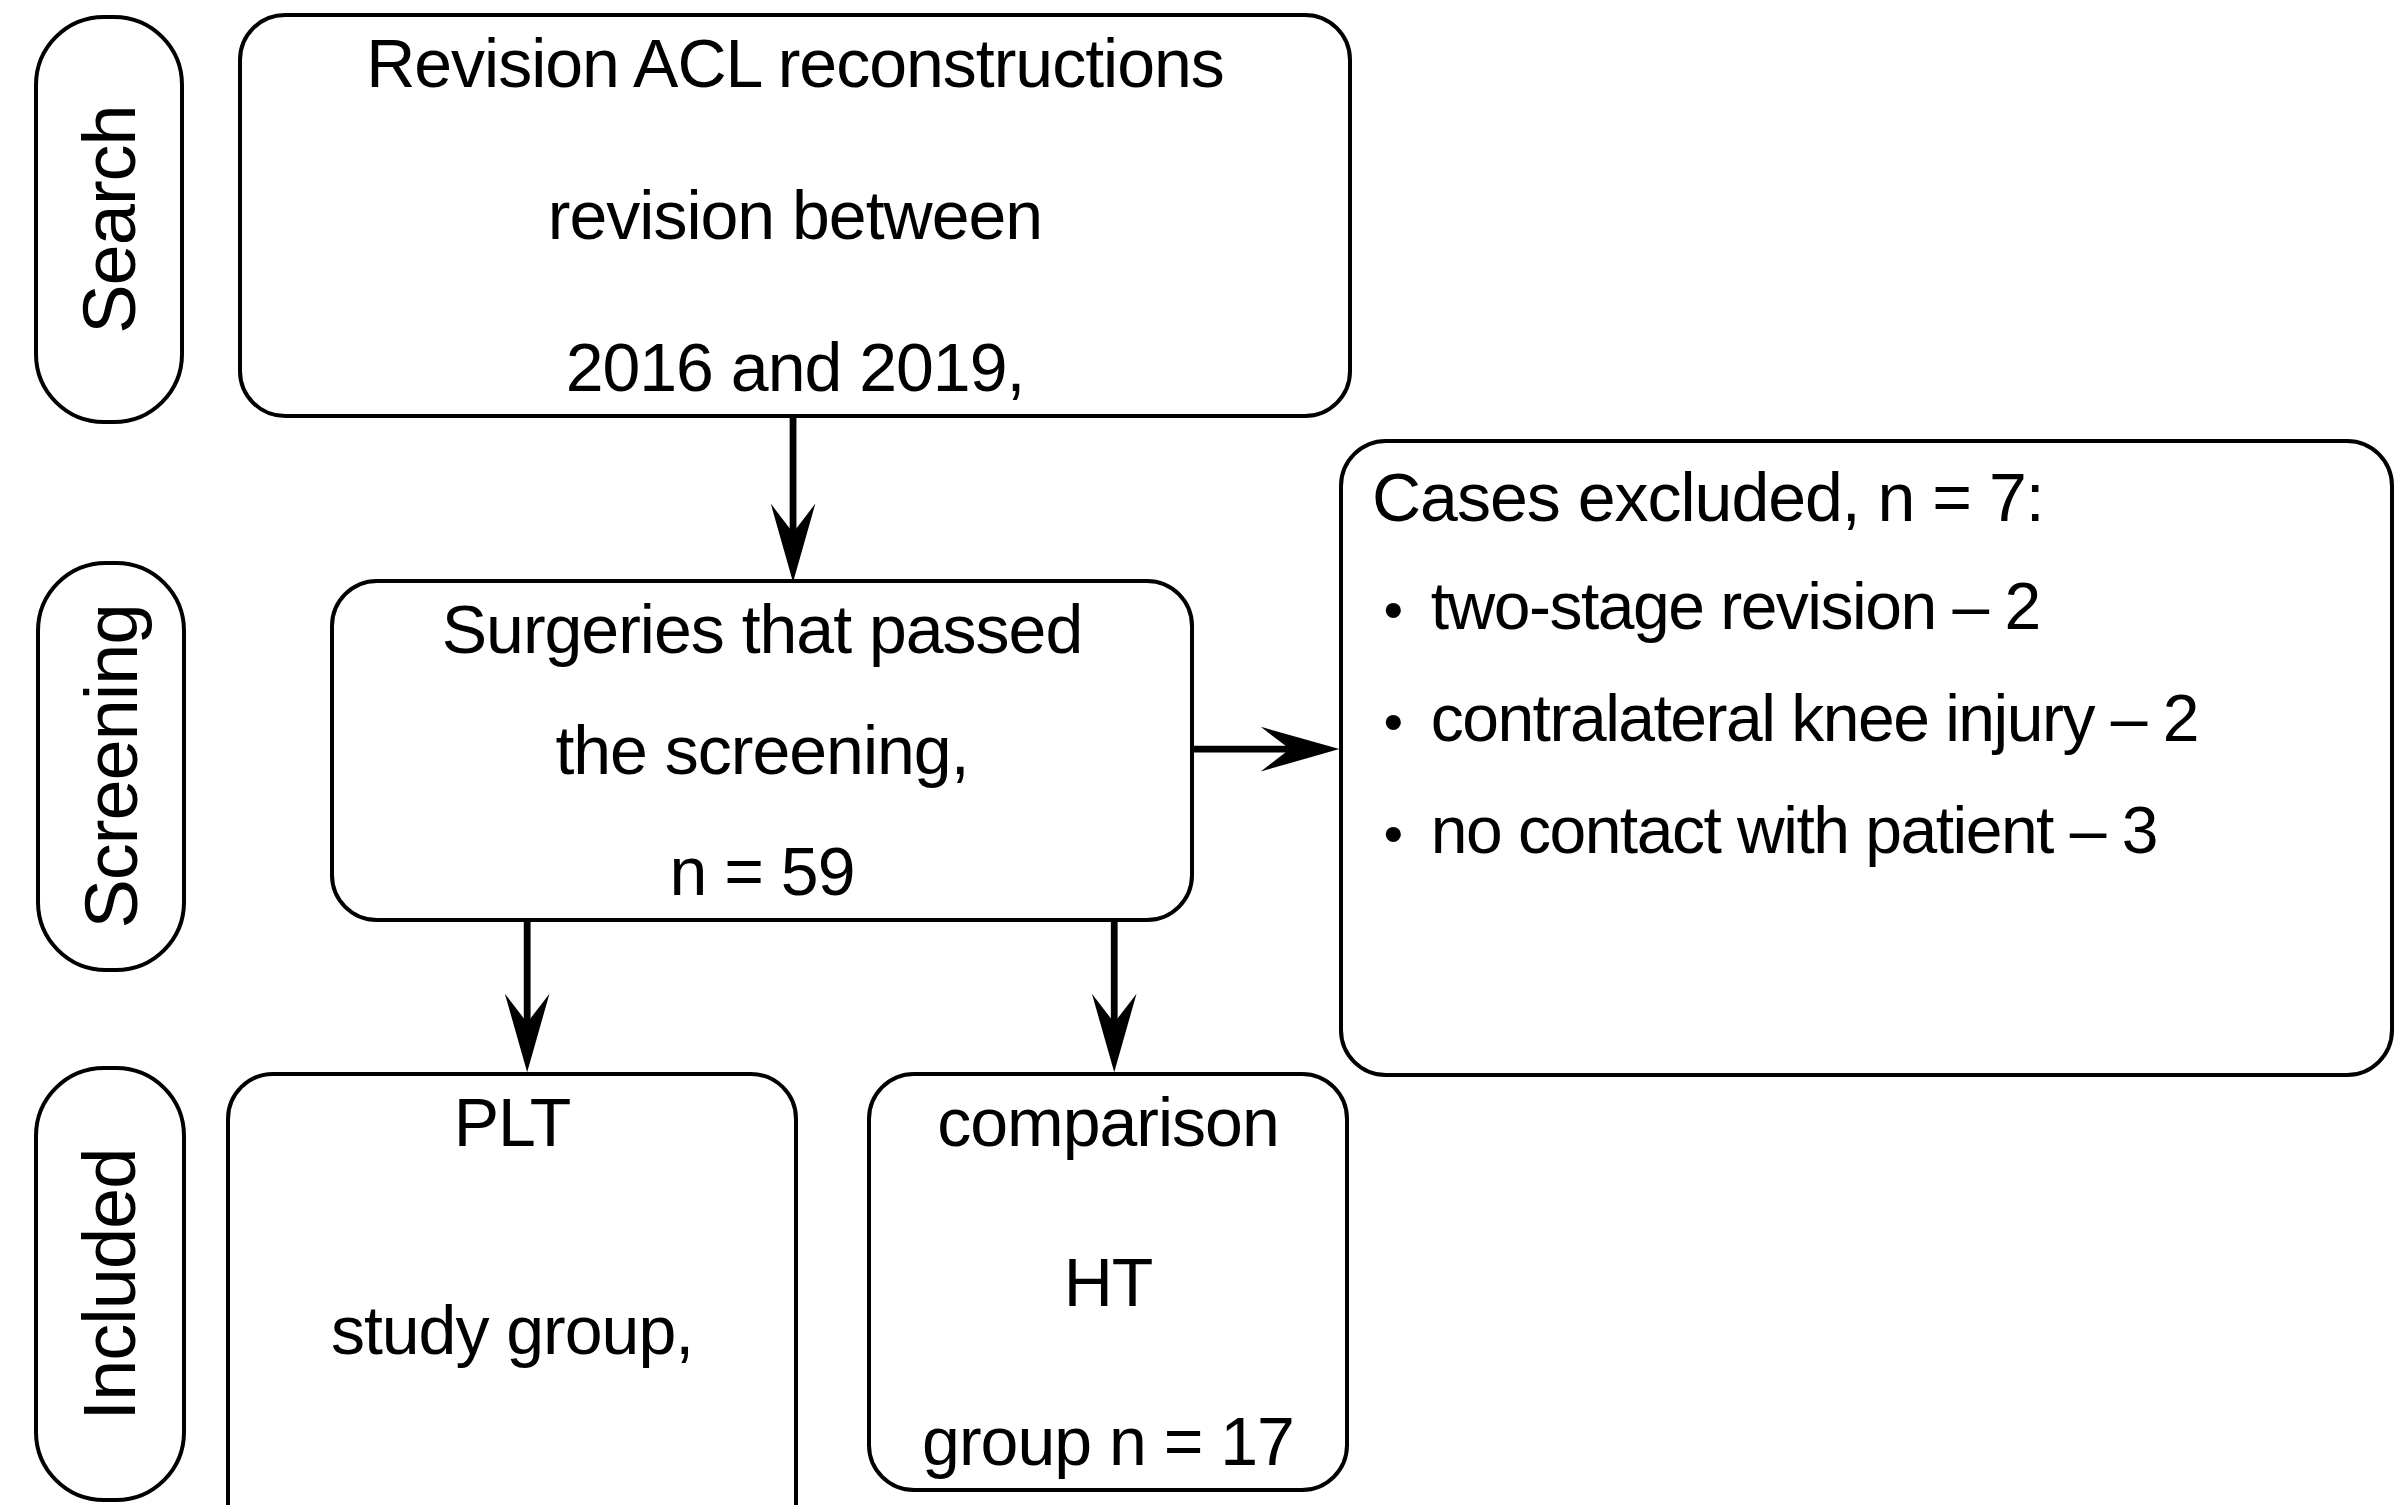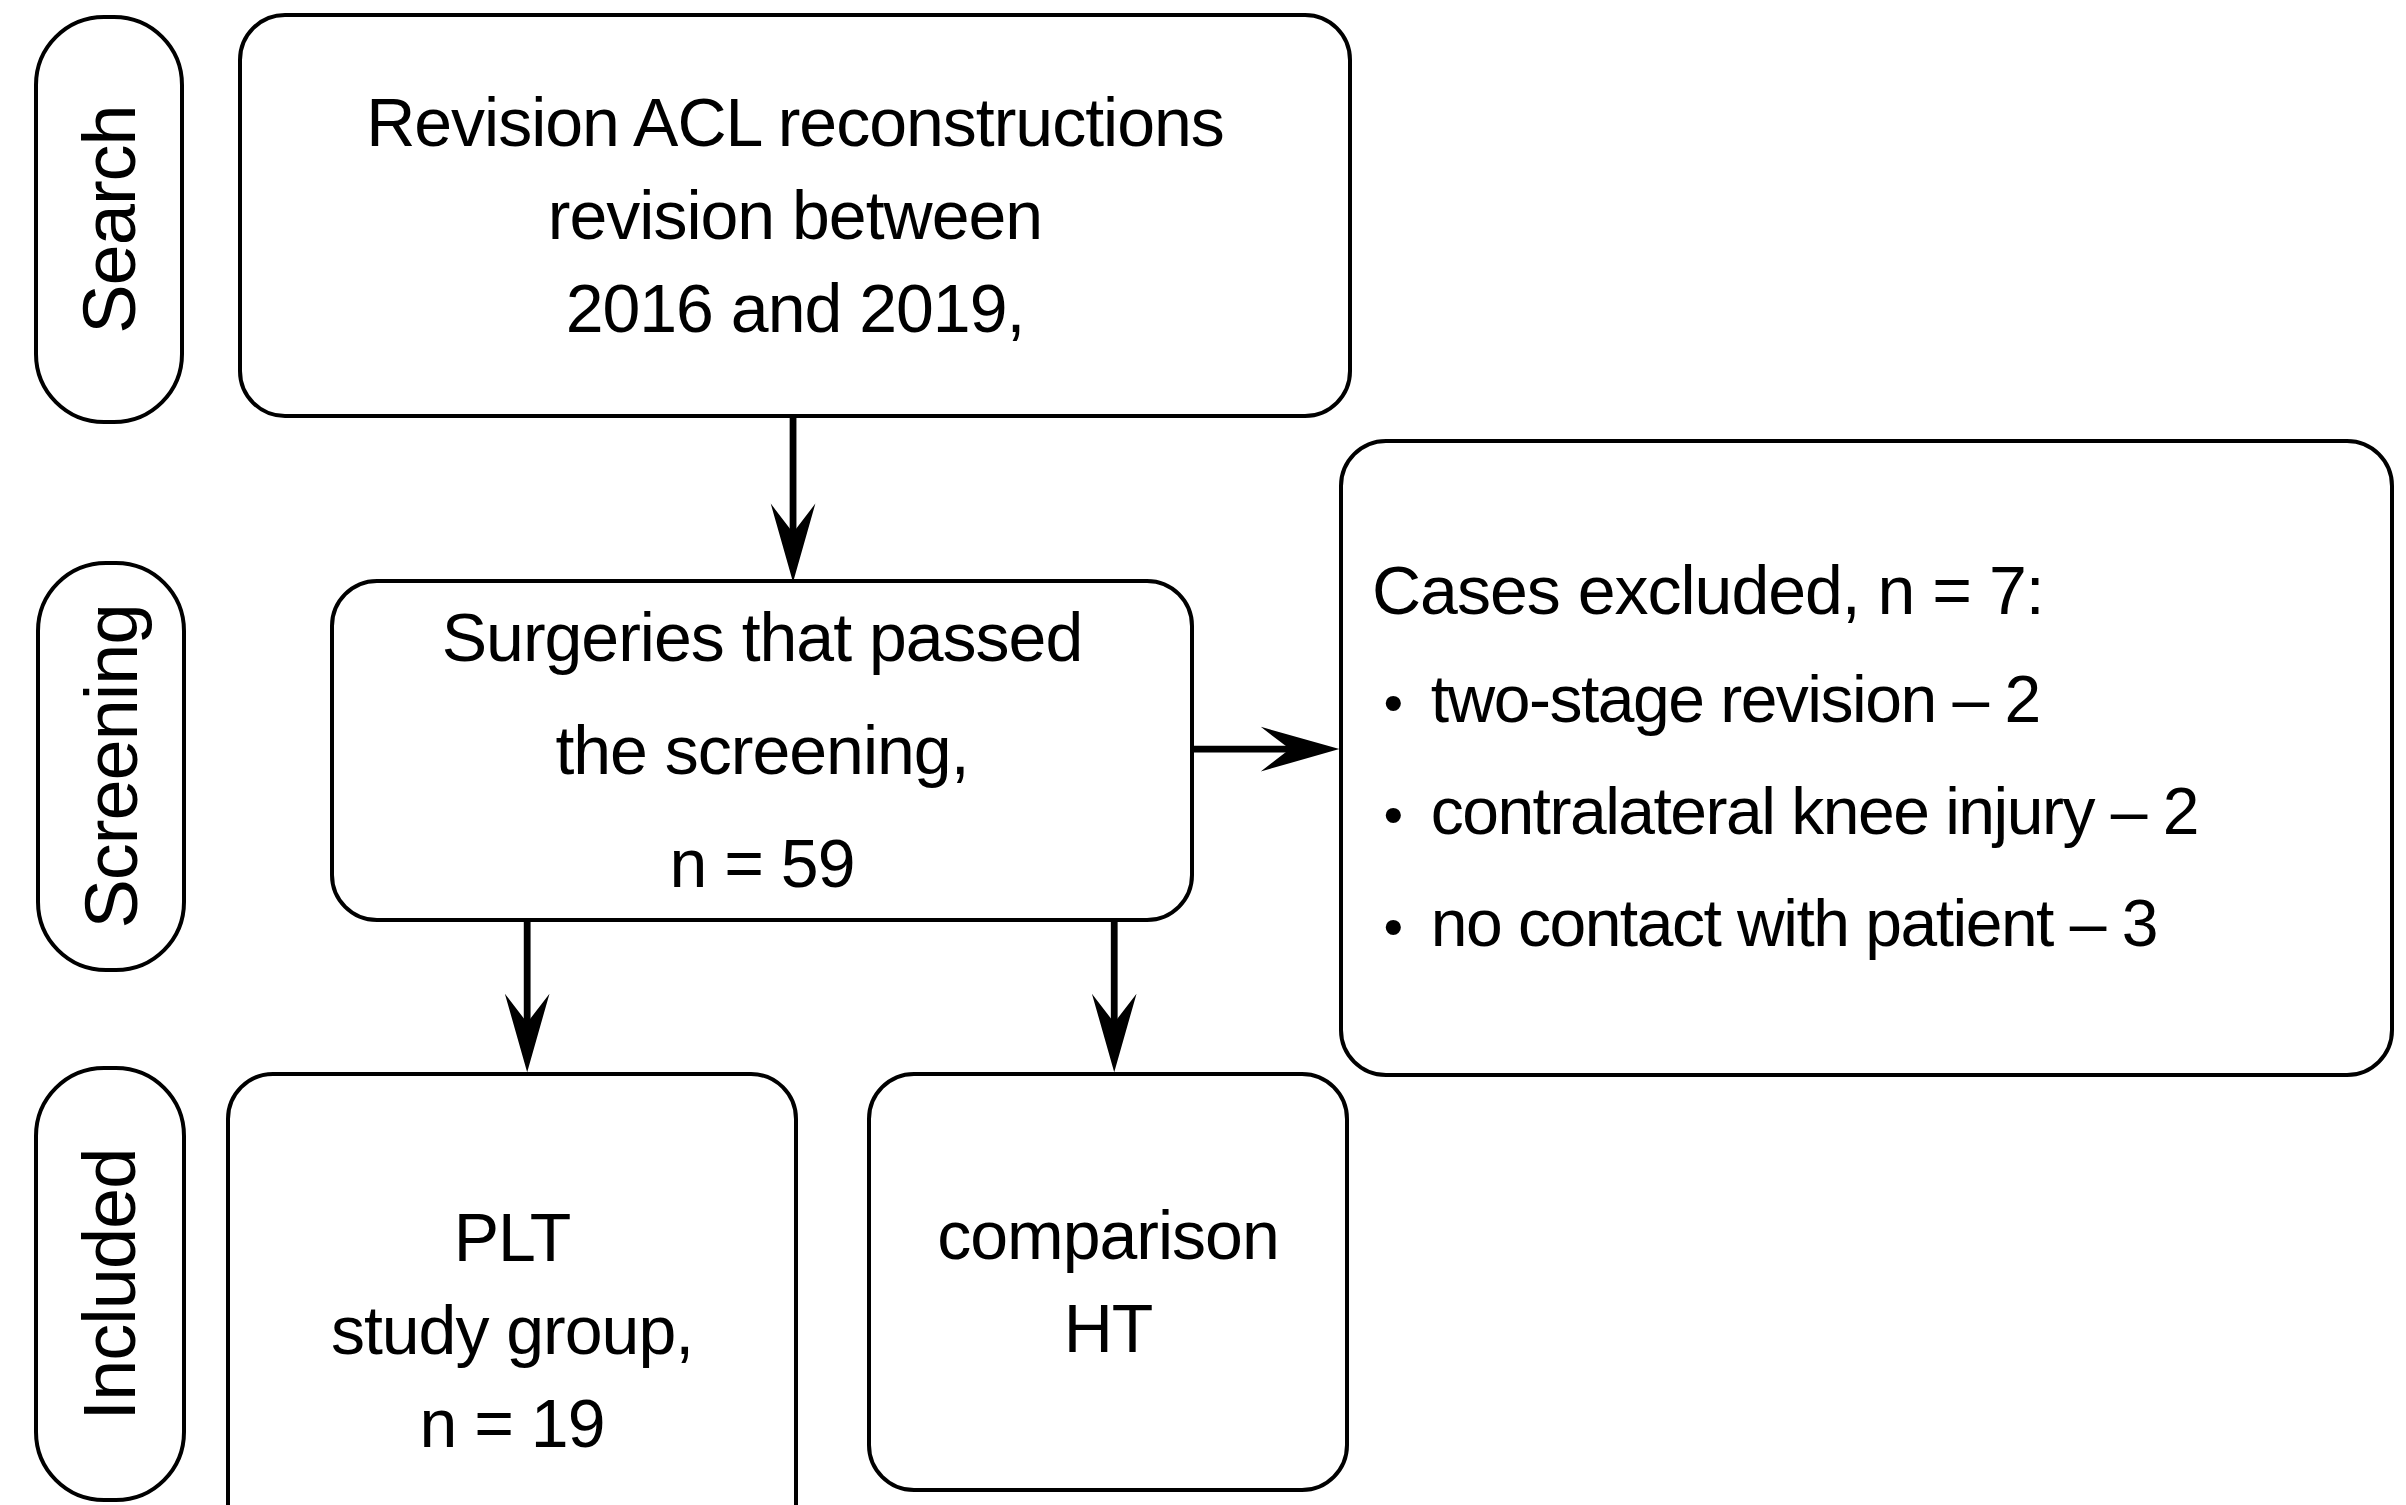--- a/index.html
+++ b/index.html
@@ -13,21 +13,21 @@
     overflow: hidden;
   }
   .box {
     position: absolute;
     border: 4.9px solid #000000;
     border-radius: 47px;
     background: #ffffff;
     box-sizing: border-box;
     display: flex;
     flex-direction: column;
-    justify-content: center;
+    justify-content: space-between;
   }
   .box .line {
     text-align: center;
     font-size: 68px;
     line-height: 93px;
     letter-spacing: -1px;
     white-space: nowrap;
   }
   .pill {
     position: absolute;
@@ -121,20 +121,21 @@
 
   <div class="box" style="left:226px; top:1072px; width:572px; height:516px;">
     <div class="line">PLT</div>
     <div class="line">study group,</div>
     <div class="line">n = 19</div>
   </div>
 
   <div class="box" style="left:867px; top:1072px; width:482px; height:420px;">
     <div class="line">comparison</div>
     <div class="line">HT</div>
+    <div class="line">group n = 17</div>
   </div>
 
   <svg class="arrows" width="2407" height="1505" viewBox="0 0 2480 1551">
 
     <g>
       <line x1="817" y1="430" x2="817" y2="553" stroke="#000000" stroke-width="7"></line>
       <polygon points="817,600 794,519 817,549 840,519" fill="#000000"></polygon>
     </g>
 
     <g>

